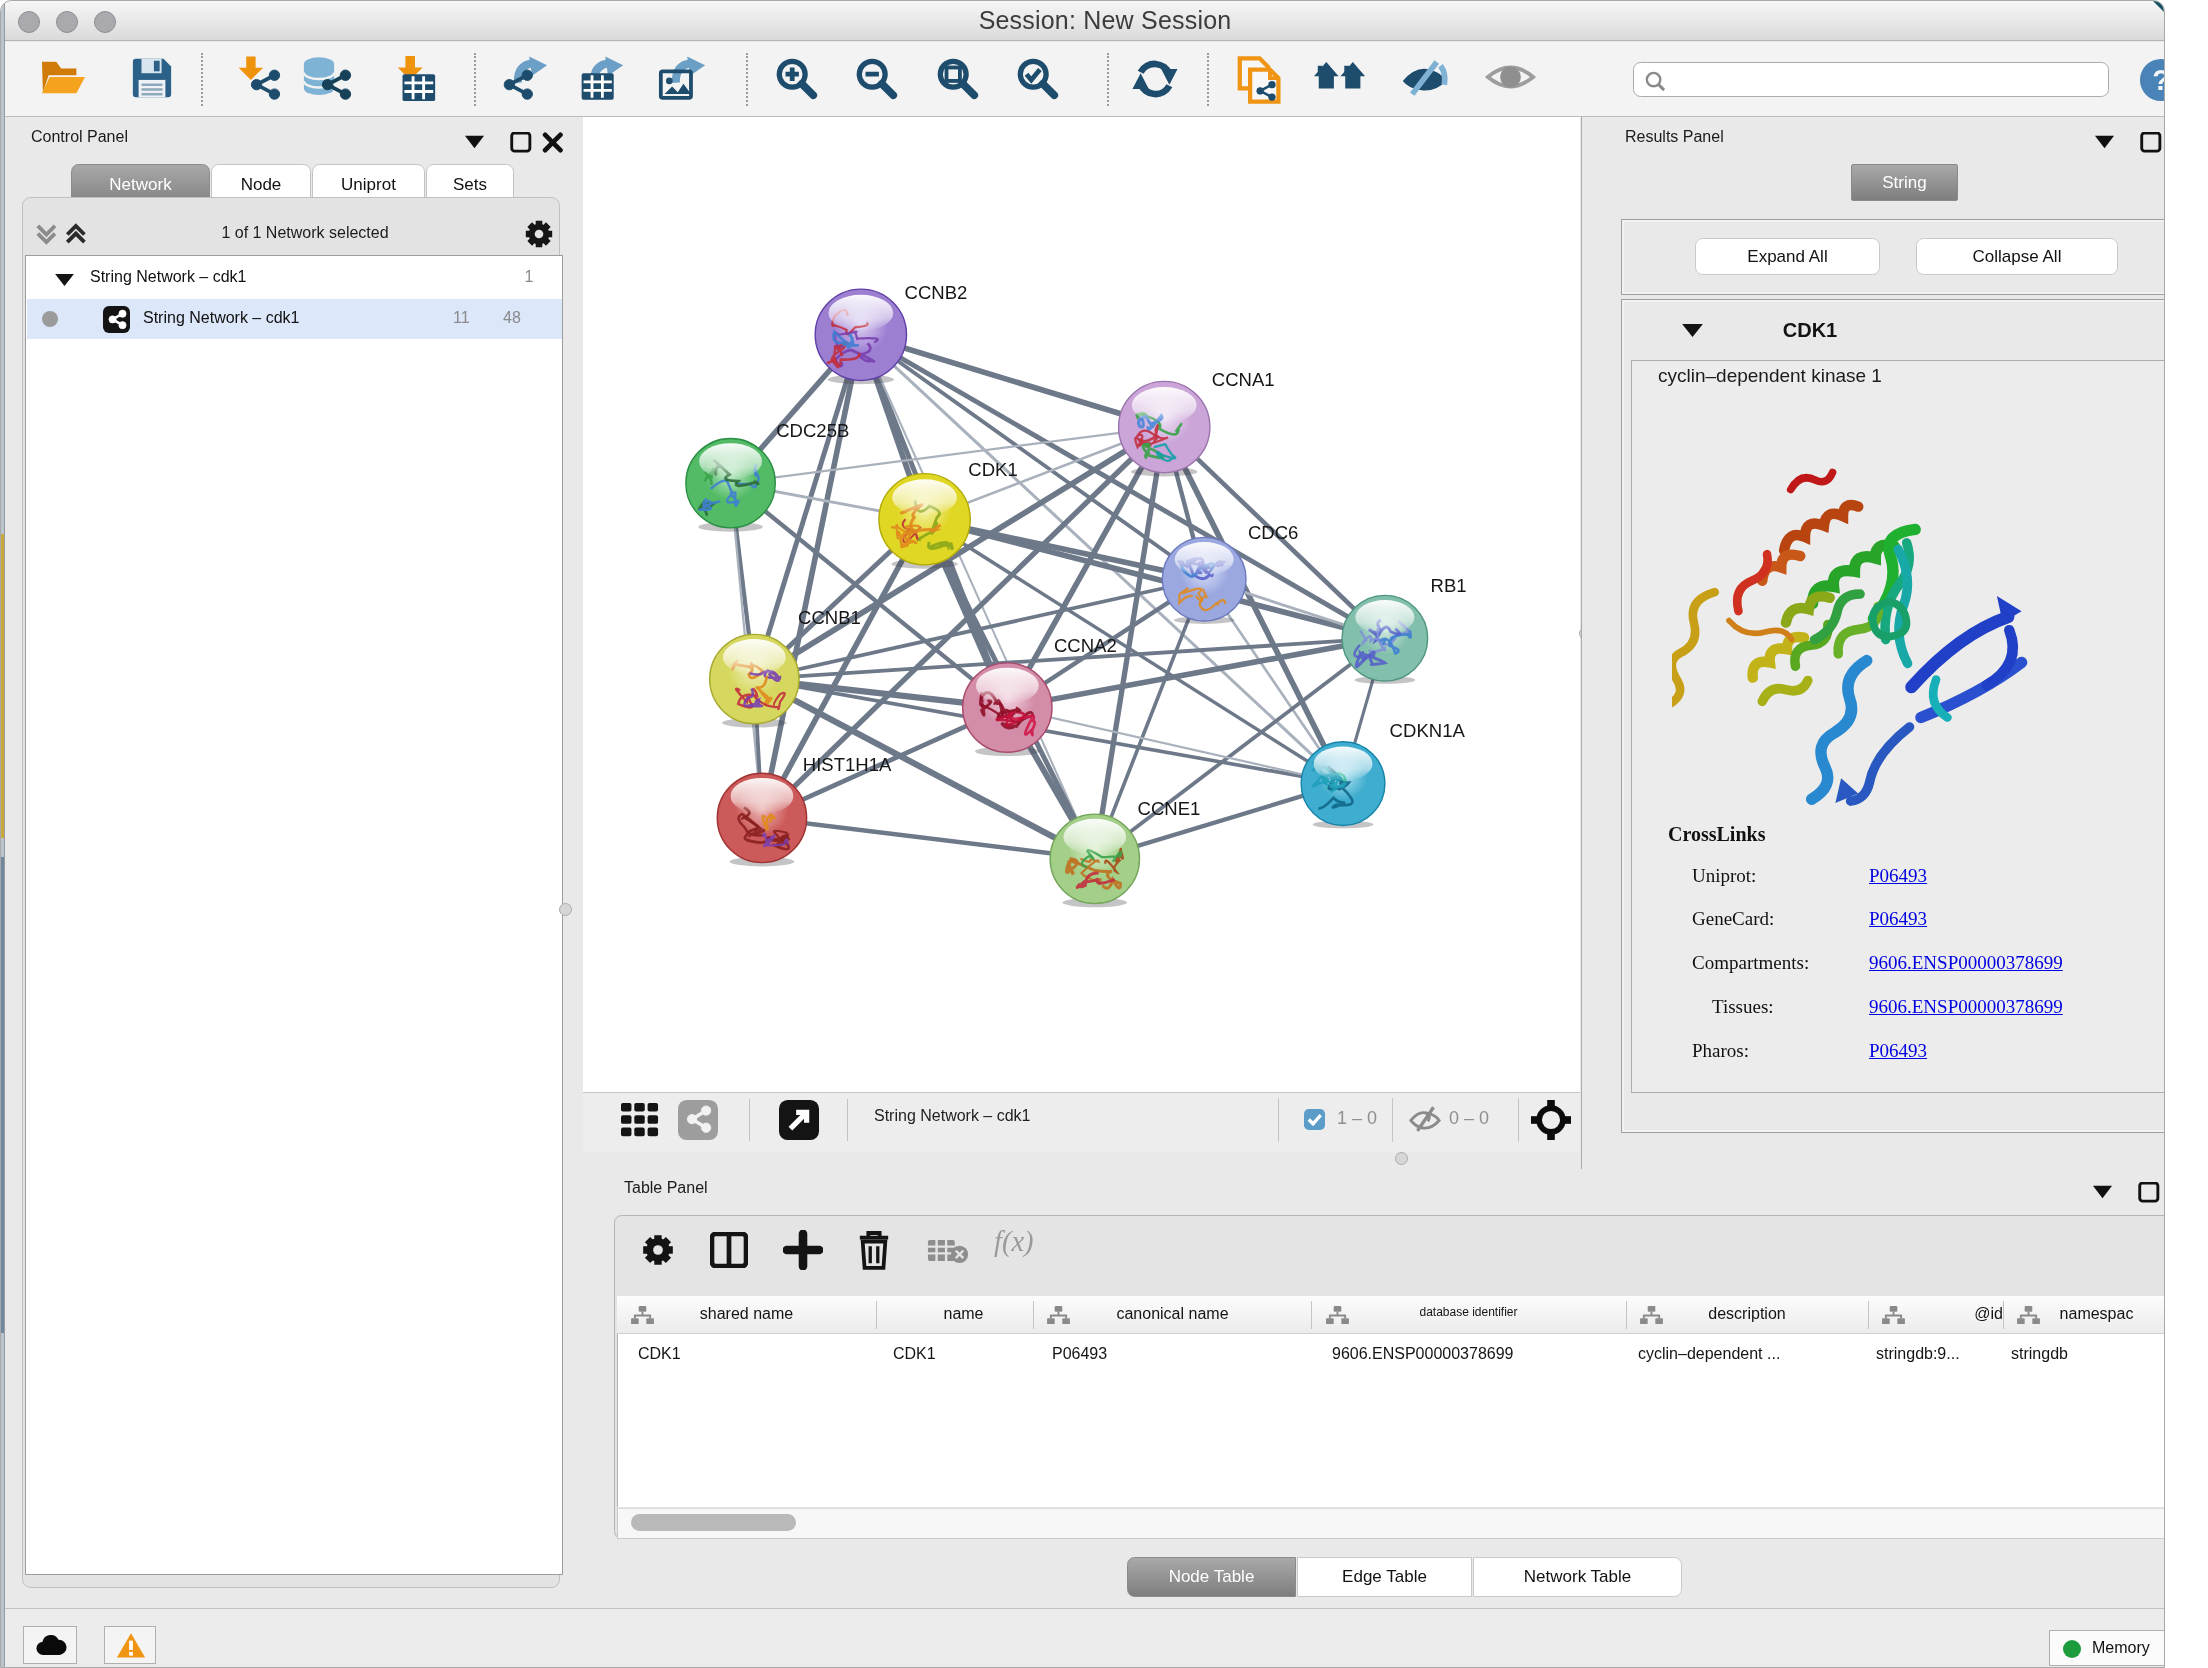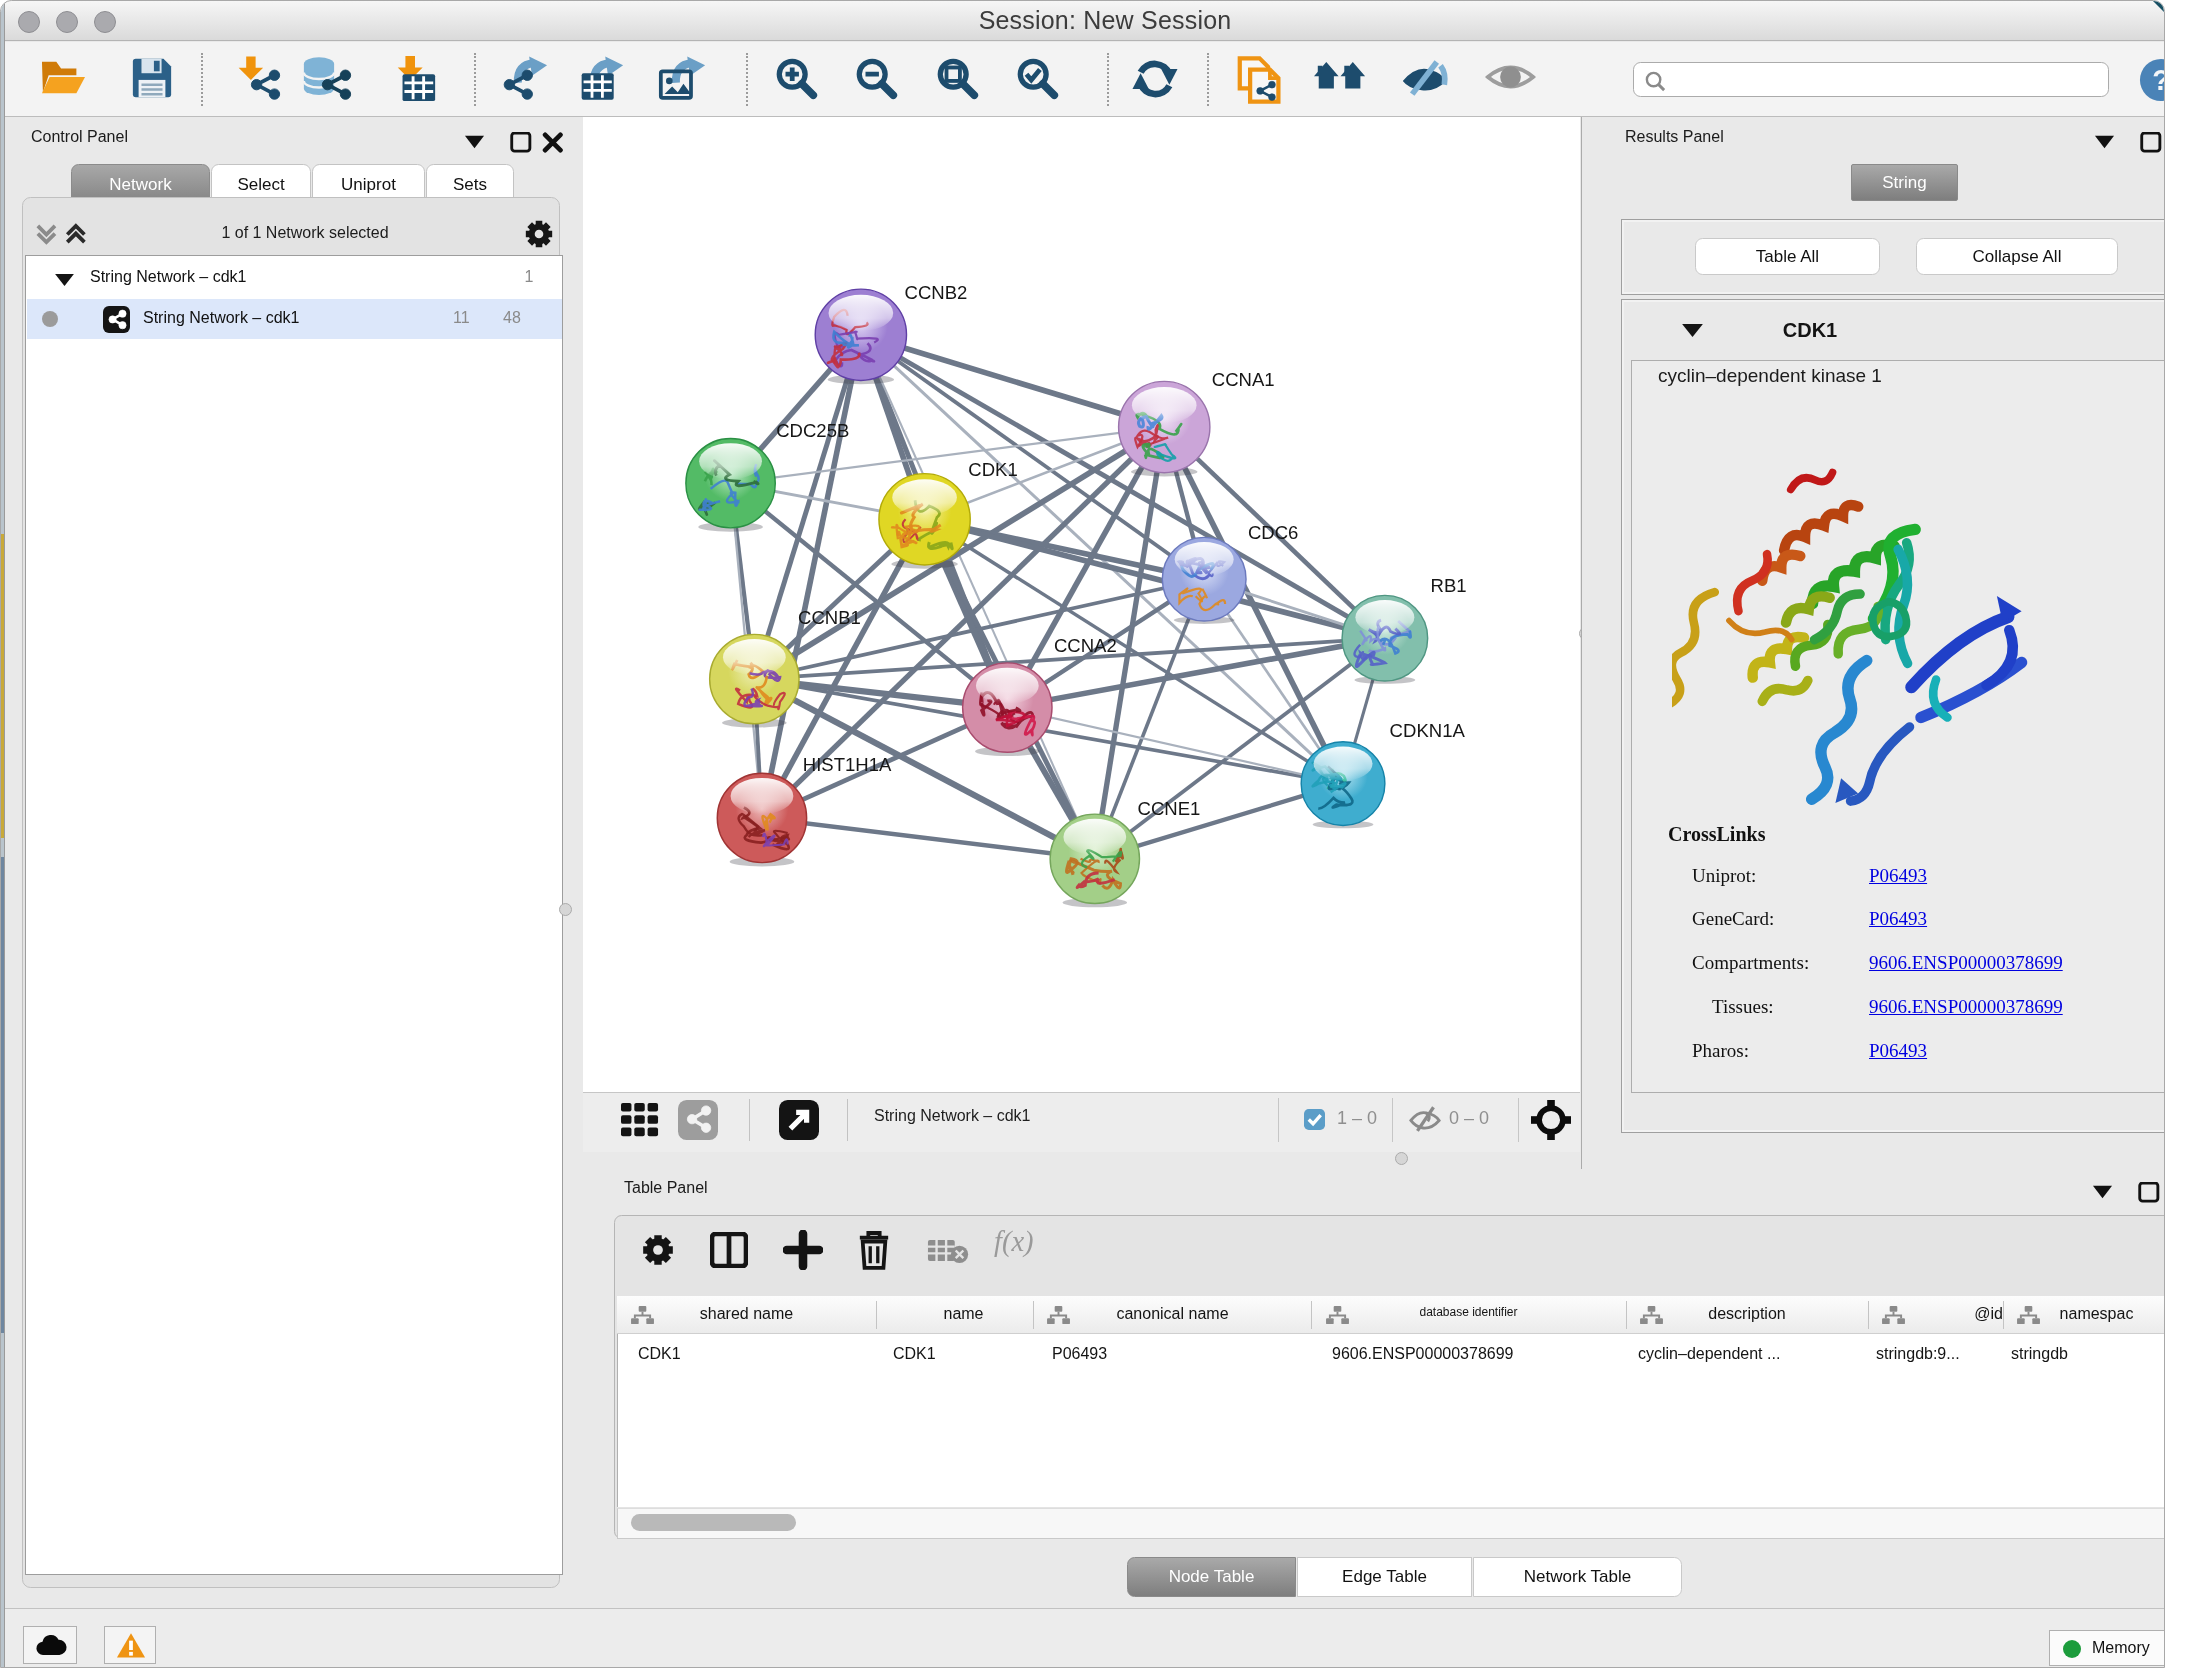--- a/index.html
+++ b/index.html
@@ -211,21 +211,21 @@
 <div id="cp-title" class="panel-title">Control Panel</div>
 <svg class="abs" style="left:463px;top:131px;" width="105" height="21" viewBox="0 0 110 22">
   <path d="M1 4 h20 l-10 13 Z" fill="#111"></path>
   <rect x="50" y="1" width="19" height="19" rx="3" fill="none" stroke="#111" stroke-width="3"></rect>
   <path d="M85 3 L101 19 M101 3 L85 19" stroke="#111" stroke-width="5" stroke-linecap="round"></path>
 </svg>
 <div class="tab sel" style="left:70px;width:139px;">
       <span>Network</span>
     </div>
 <div class="tab" style="left:210px;width:100px;">
-      <span>Select</span>
+      <span>Node</span>
     </div>
 <div class="tab" style="left:311px;width:113px;">
       <span>Uniprot</span>
     </div>
 <div class="tab" style="left:425px;width:88px;">
       <span>Sets</span>
     </div>
 <div id="cp-sub"></div>
 <svg class="abs" style="left:34px;top:221px;" width="57" height="25" viewBox="0 0 60 26">
   <g fill="none" stroke="#8b8b8b" stroke-width="4">
@@ -587,21 +587,21 @@
 
 <div id="results">
 <div class="panel-title" style="position:absolute;left:43px;top:11.4px;">Results Panel</div>
 <svg class="abs" style="left:512px;top:15px;" width="105" height="21" viewBox="0 0 110 22">
   <path d="M1 4 h20 l-10 13 Z" fill="#111"></path>
   <rect x="50" y="1" width="19" height="19" rx="3" fill="none" stroke="#111" stroke-width="3"></rect>
   <path d="M85 3 L101 19 M101 3 L85 19" stroke="#111" stroke-width="5" stroke-linecap="round"></path>
 </svg>
 <div style="position:absolute;left:269px;top:47px;width:107px;height:37px;border-radius:2px;background:linear-gradient(#a9a9a9,#7e7e7e);border:1px solid #8a8a8a;color:#fff;font-size:17px;text-align:center;line-height:36px;">String</div>
 <div style="position:absolute;left:39px;top:102px;width:568px;height:76px;background:#e9e9e9;border:1px solid #9f9f9f;box-shadow:inset 0 0 0 1.9px #f2f2f2;"></div>
-<div style="position:absolute;background:#ffffff;border:1px solid #c9c9c9;border-radius:7.6px;font-size:17px;color:#111;text-align:center;left:113px;top:121px;width:185px;height:37px;line-height:35px;">Table All</div>
+<div style="position:absolute;background:#ffffff;border:1px solid #c9c9c9;border-radius:7.6px;font-size:17px;color:#111;text-align:center;left:113px;top:121px;width:185px;height:37px;line-height:35px;">Expand All</div>
 <div style="position:absolute;background:#ffffff;border:1px solid #c9c9c9;border-radius:7.6px;font-size:17px;color:#111;text-align:center;left:334px;top:121px;width:202px;height:37px;line-height:35px;">Collapse All</div>
 <div style="position:absolute;left:39px;top:182px;width:568px;height:834px;background:#e9e9e9;border:1px solid #9f9f9f;box-shadow:inset 0 0 0 1.9px #f2f2f2;"></div>
 <svg class="abs" style="left:99px;top:205px;" width="23" height="17" viewBox="0 0 24 18">
         <path d="M1 2 h22 l-11 14 Z" fill="#141414"></path>
       </svg>
 <div style="position:absolute;left:114px;top:202px;width:228px;text-align:center;font-size:20px;font-weight:bold;color:#141414;">CDK1</div>
 <div style="position:absolute;left:49px;top:243px;width:550px;height:733px;background:#ececec;border:1px solid #adadad;"></div>
 <div style="position:absolute;left:76px;top:248px;font-size:19px;color:#1c1c1c;">cyclin–dependent kinase 1</div>
 <svg class="abs" style="left:90px;top:342px;" width="361" height="347" viewBox="0 0 380 365">
 <g fill="none" stroke-linecap="round">

